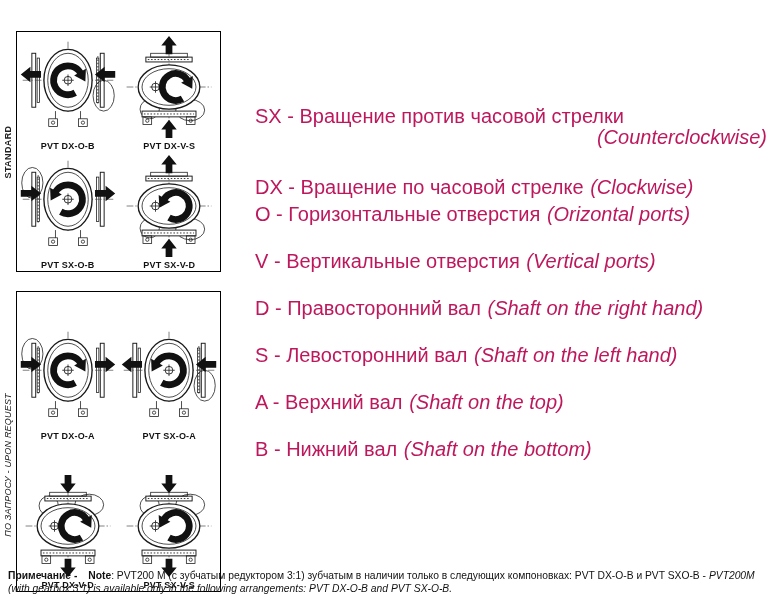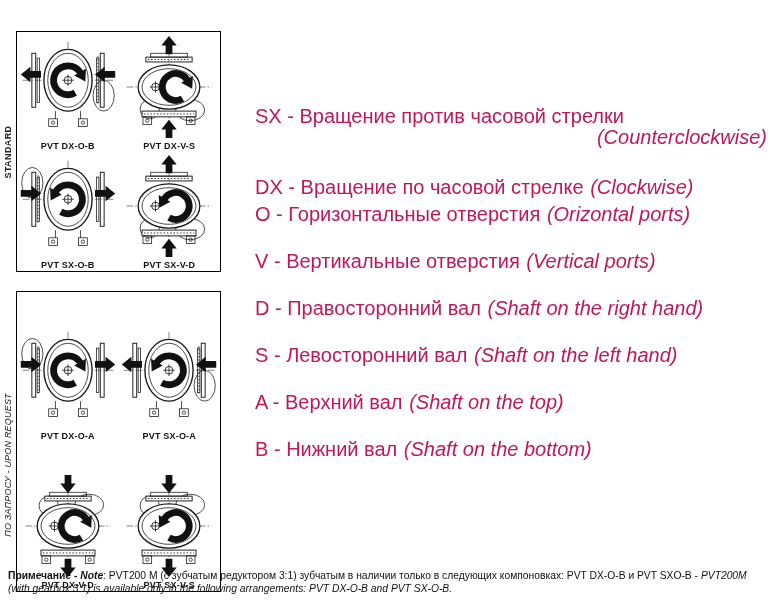--- a/index.html
+++ b/index.html
@@ -19,21 +19,21 @@
   .panel-2 .side-label{top:58%;}
   .legend{position:absolute;left:255px;top:106px;width:512px;font-size:20px;line-height:21px;color:#be185d;}
   .entry{margin-bottom:26px;}
   .entry.first{margin-bottom:29px;}
   .entry.second{margin-bottom:6px;}
   .entry .en{font-style:italic;text-align:right;}
   .entry span.en{margin-left:.33em;}
   .entry div.en{margin-left:0;}
   .note{position:absolute;left:8px;top:570px;width:758px;font-size:10.3px;line-height:12.6px;color:#111;}
   .note .b{font-weight:bold;}
-  .note .bi{font-weight:bold;font-style:italic;}
+  .note .bi{font-weight:bold;margin-left:8px;}
   .note .i{font-style:italic;}
 </style>
 </head>
 <body>
 
 <div class="page">
 
   <div class="panel panel-1">
     <div class="side-label bold">STANDARD</div>
     <div class="pgrid">

